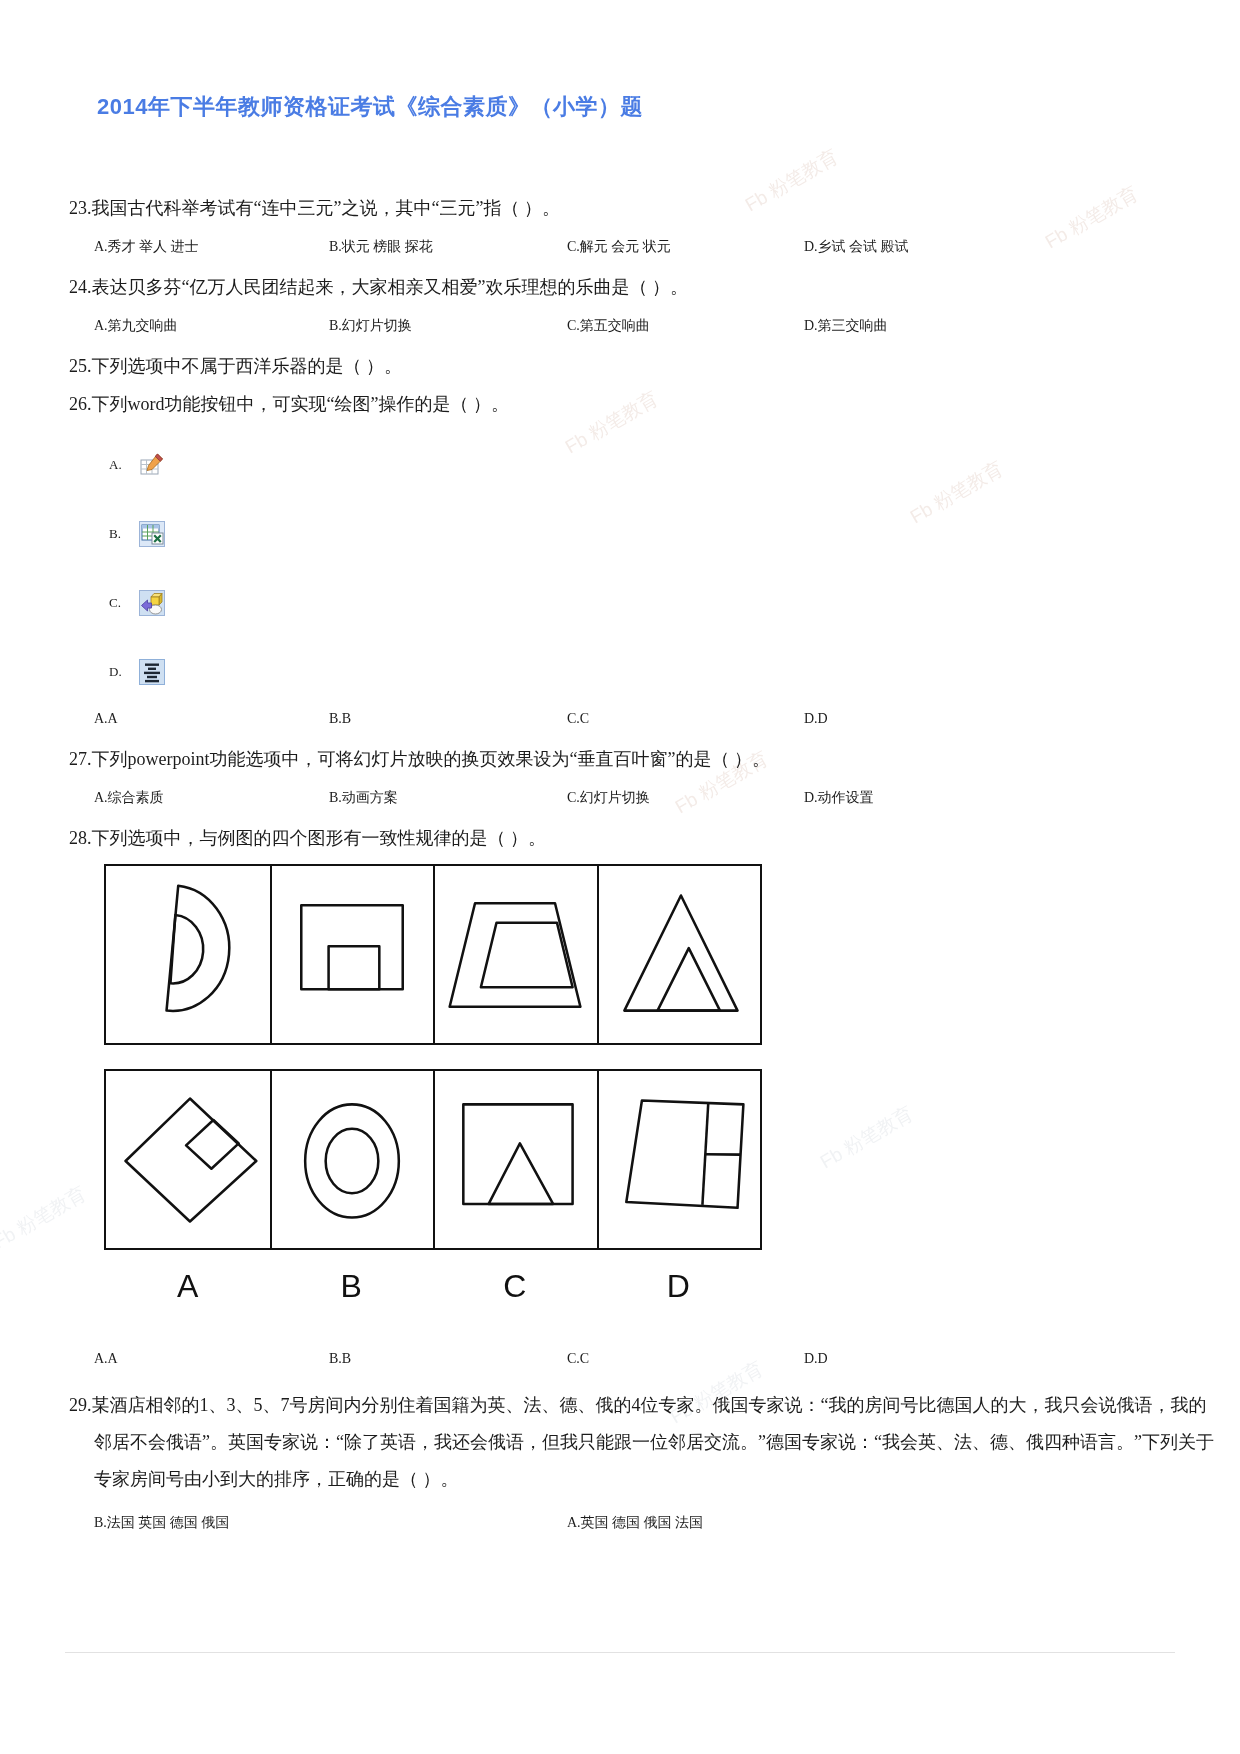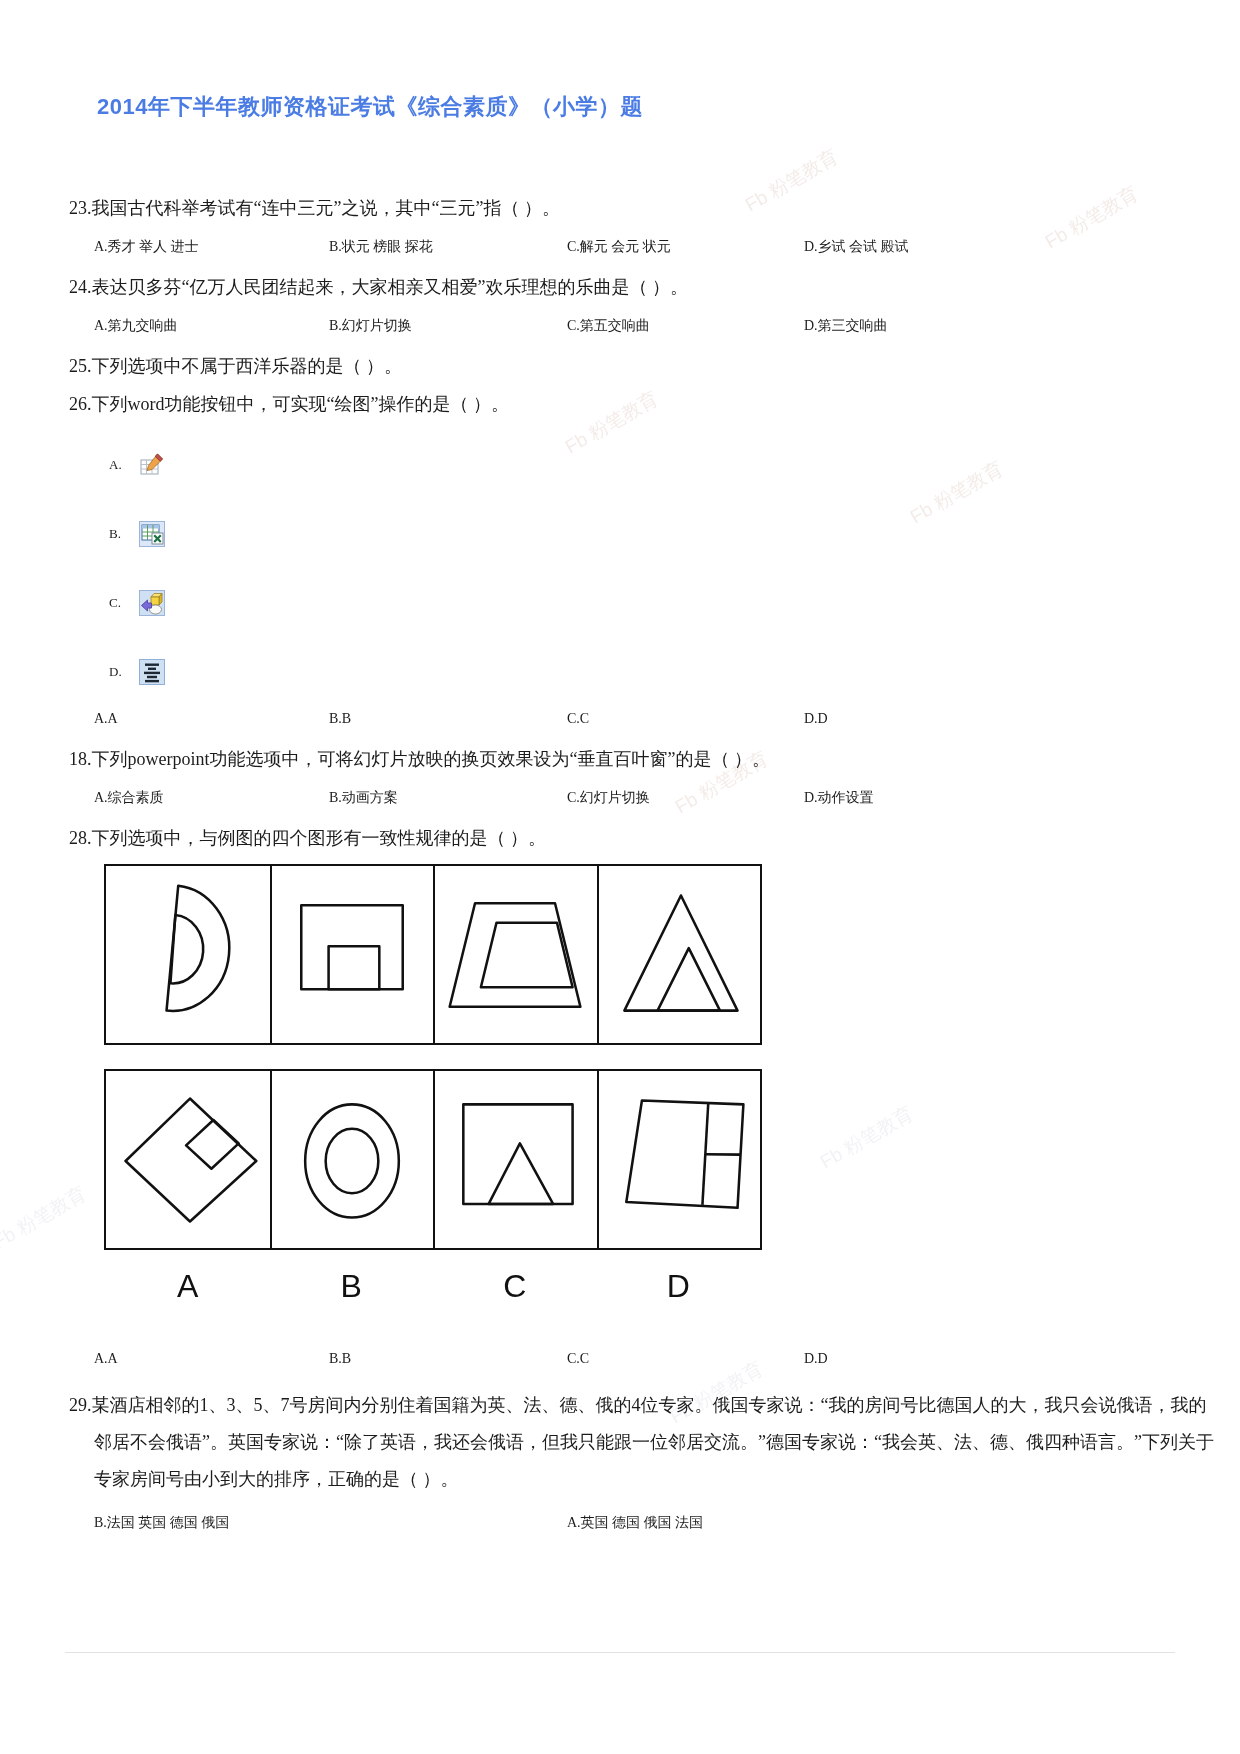--- a/index.html
+++ b/index.html
@@ -120,21 +120,21 @@
       </svg>
     </div>
 
     <div class="opts">
       <span>A.A</span>
       <span>B.B</span>
       <span>C.C</span>
       <span>D.D</span>
     </div>
 
-    <p class="stem"><span class="qnum">18.</span><span>下列powerpoint功能选项中，可将幻灯片放映的换页效果设为“垂直百叶窗”的是（  ）。</span></p>
+    <p class="stem"><span class="qnum">27.</span><span>下列powerpoint功能选项中，可将幻灯片放映的换页效果设为“垂直百叶窗”的是（  ）。</span></p>
     <div class="opts">
       <span>A.综合素质</span>
       <span>B.动画方案</span>
       <span>C.幻灯片切换</span>
       <span>D.动作设置</span>
     </div>
 
     <p class="stem"><span class="qnum">28.</span><span>下列选项中，与例图的四个图形有一致性规律的是（  ）。</span></p>
 
     <div class="fig-table first">

